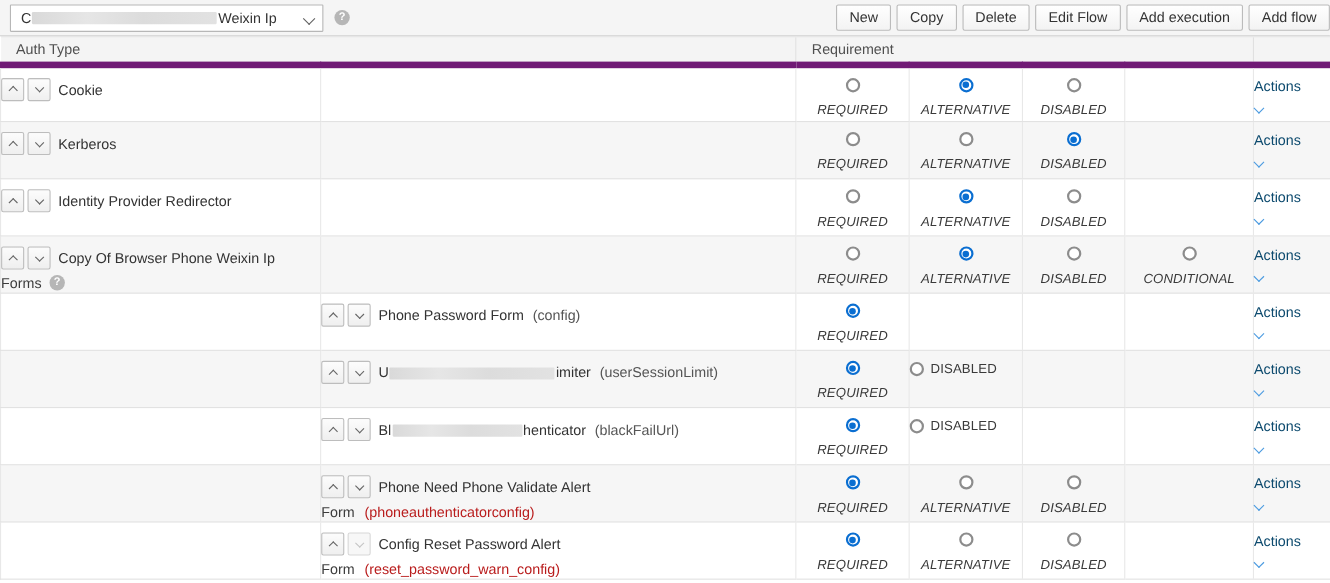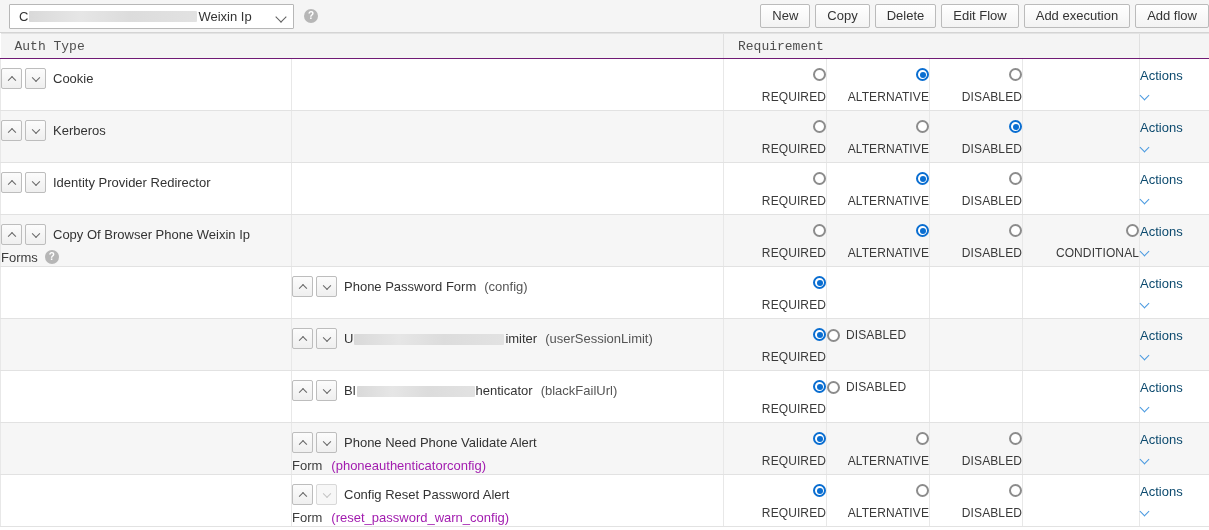--- a/index.html
+++ b/index.html
@@ -105,30 +105,29 @@
   }
 
   
   table.flows {
     width: 1209px;
     border-collapse: collapse;
     table-layout: fixed;
   }
   table.flows th {
     background: #f4f4f4;
-    border-bottom: 1px solid #701a75;
+    border-bottom: 6px solid #701a75;
     border-top: 1px solid #e3e3e3;
     text-align: left;
     font-weight: normal;
     font-size: 13px;
     color: #4f4f4f;
     height: 25px;
     padding: 0 0 0 14px;
     vertical-align: middle;
-    font-family: Liberation Mono, monospace;
   }
   table.flows th.sep { border-left: 1px solid #e0e0e0; }
   table.flows td {
     border-bottom: 1px solid #e2e2e2;
     border-left: 1px solid #e8e8e8;
     vertical-align: top;
     padding: 9px 0 0 0;
     height: 52px;
     font-size: 13px;
   }
@@ -174,25 +173,25 @@
   .nmtxt .alias { color: #555555; margin-left: 8px; text-align: right; }
   .subline {
     margin-top: 5px;
     padding-left: 0;
     line-height: 16px;
     color: #3c3c3c;
     display: flex;
     align-items: flex-start;
     white-space: nowrap;
   }
-  .subline .alias2 { margin-left: 9px; color: #a21caf; }
+  .subline .alias2 { margin-left: 9px; color: #b91c1c; }
   .subline .help-icon { margin-left: 7px; }
 
   
-  .radio-stack { display: flex; flex-direction: column; align-items: flex-end; }
+  .radio-stack { display: flex; flex-direction: column; align-items: center; font-style: italic; }
   .radio-inline { display: flex; align-items: center; gap: 6px; }
   .rb {
     width: 13px; height: 13px;
     border-radius: 50%;
     border: 2px solid #8c8c8c;
     background: #ffffff;
     display: inline-block;
     position: relative;
     flex: none;
     cursor: pointer;

